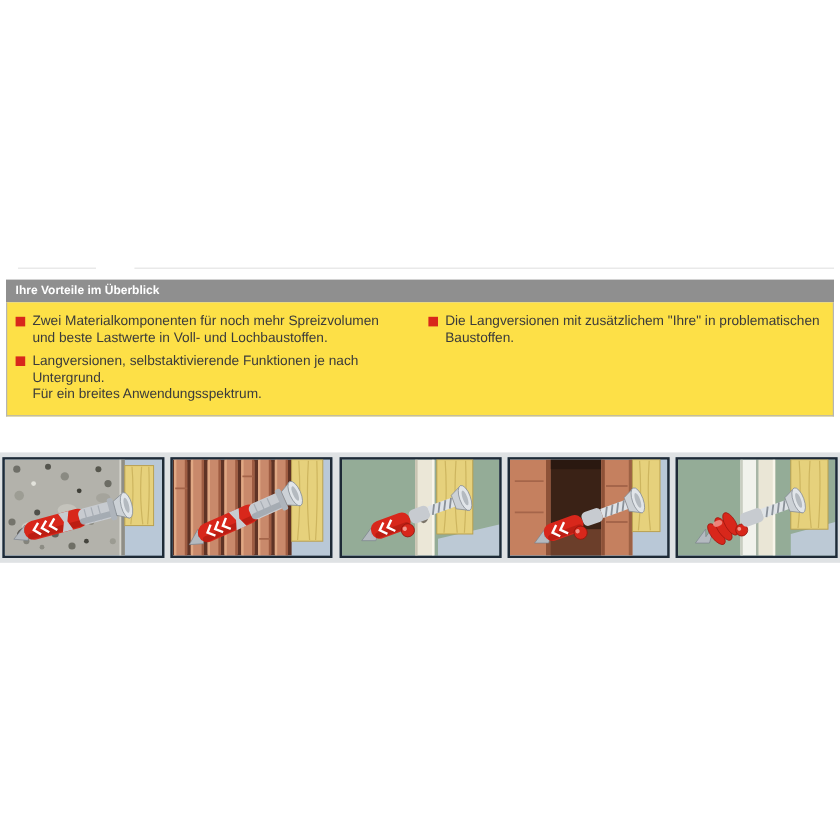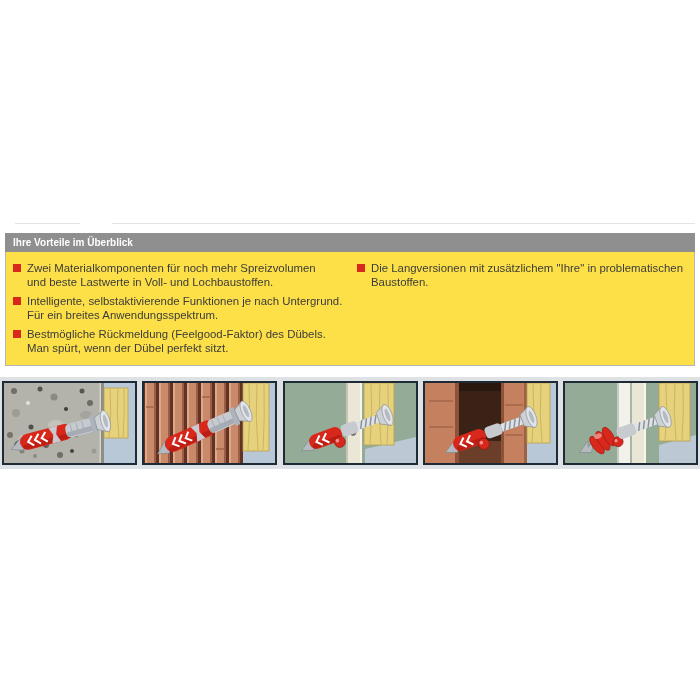--- a/index.html
+++ b/index.html
@@ -50,27 +50,22 @@
   <div class="title-bar">Ihre Vorteile im Überblick</div>
   <div class="box">
     <div class="col">
       <div class="bullet-item">
         <span class="bullet-sq"></span>
         <span class="bullet-text">Zwei Materialkomponenten für noch mehr Spreizvolumen
 und beste Lastwerte in Voll- und Lochbaustoffen.</span>
       </div>
       <div class="bullet-item">
         <span class="bullet-sq"></span>
-        <span class="bullet-text">Intelligente, selbstaktivierende Funktionen je nach Untergrund.
+        <span class="bullet-text">Langversionen, selbstaktivierende Funktionen je nach Untergrund.
 Für ein breites Anwendungsspektrum.</span>
-      </div>
-      <div class="bullet-item">
-        <span class="bullet-sq"></span>
-        <span class="bullet-text">Bestmögliche Rückmeldung (Feelgood-Faktor) des Dübels.
-Man spürt, wenn der Dübel perfekt sitzt.</span>
       </div>
     </div>
     <div class="col">
       <div class="bullet-item">
         <span class="bullet-sq"></span>
         <span class="bullet-text">Die Langversionen mit zusätzlichem "Ihre" in problematischen
 Baustoffen.</span>
       </div>
     </div>
   </div>

